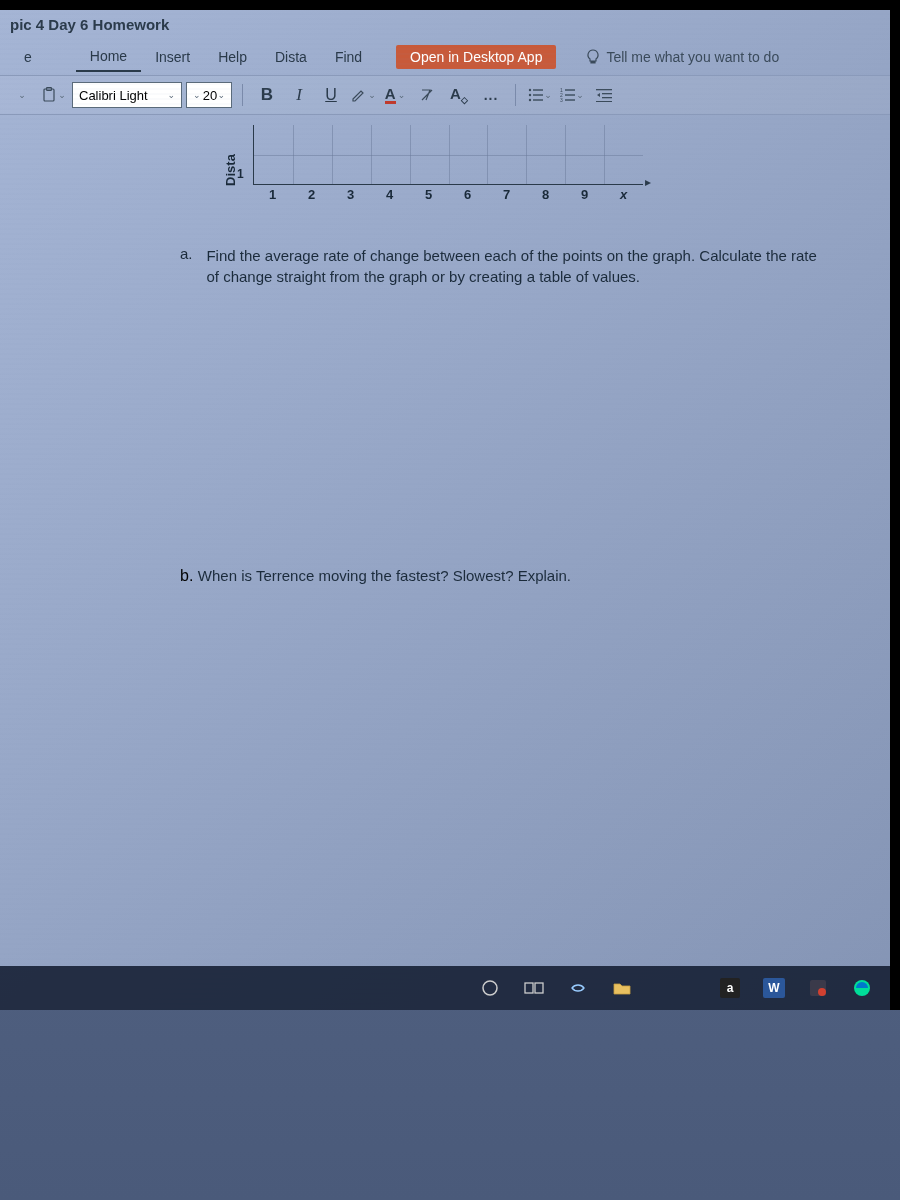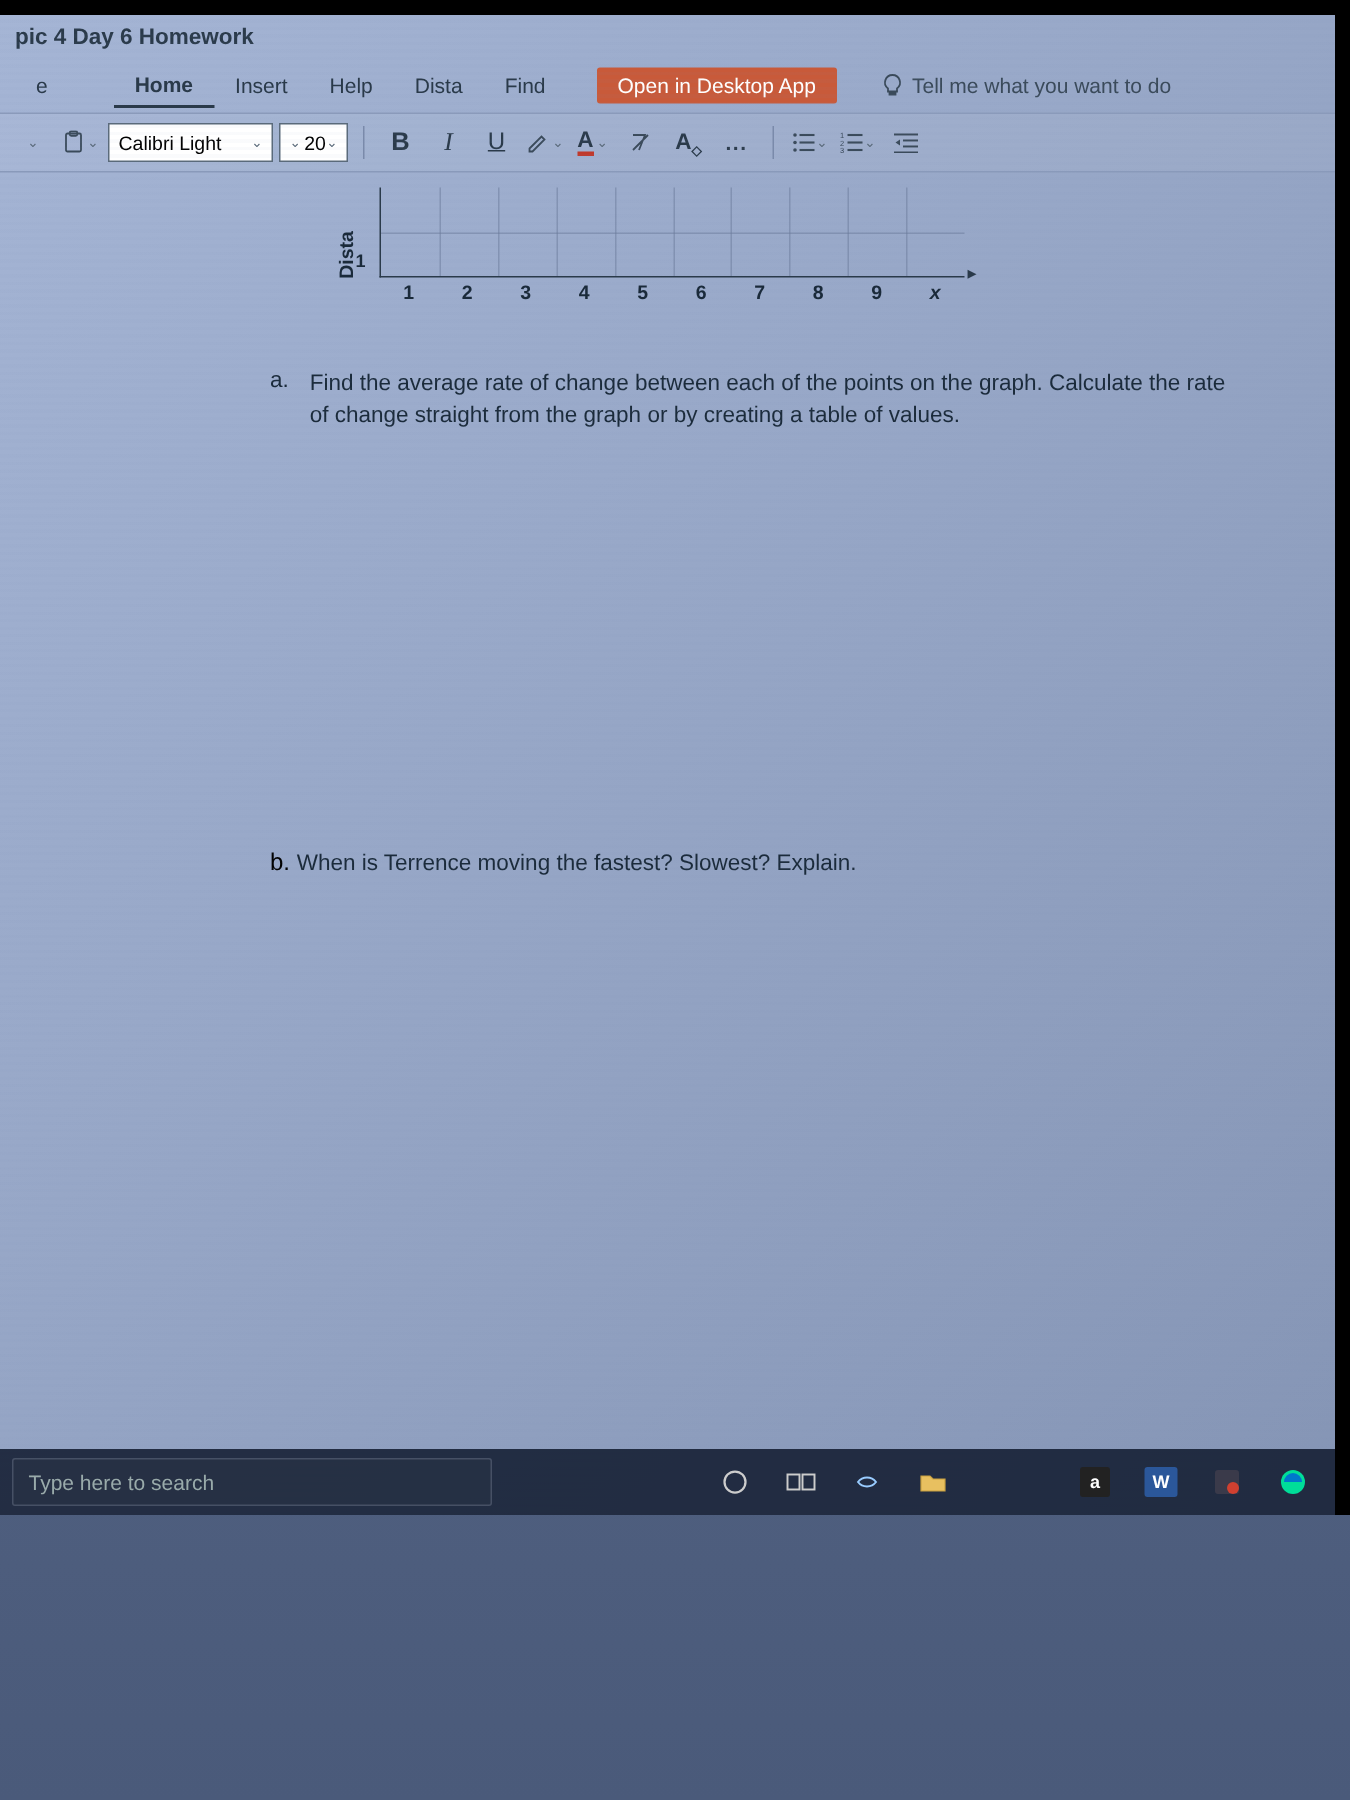--- a/index.html
+++ b/index.html
@@ -2,21 +2,21 @@
 <html><head>
 <meta charset="utf-8">
 <style>
   * { box-sizing: border-box; margin: 0; padding: 0; font-family: "Segoe UI", Arial, sans-serif; }
   body { width: 900px; height: 1200px; background: linear-gradient(180deg, #6a7a9a 0%, #5a6a8a 30%, #4a5a7a 100%); overflow: hidden; position: relative; }
   .monitor-frame { position: absolute; top: 0; left: 0; right: 0; height: 1010px; background: #000; padding: 10px 10px 0 0; }
   .app-window { background: linear-gradient(135deg, #a5b5d5 0%, #95a5c5 50%, #8595b5 100%); height: 100%; position: relative; overflow: hidden; }
   .title-bar { padding: 6px 10px; font-size: 15px; font-weight: 600; color: #2a3a4a; }
   .ribbon-tabs { display: flex; align-items: center; gap: 0; padding: 0 10px; height: 36px; }
   .ribbon-tabs .tab { padding: 6px 14px; font-size: 14px; color: #2a3a4a; cursor: pointer; position: relative; }
-  .ribbon-tabs .tab.active { border-bottom: 2px solid #2a3a4a; font-weight: 700; }
+  .ribbon-tabs .tab.active { border-bottom: 2px solid #2a3a4a; font-weight: 400; }
   .ribbon-tabs .spacer { width: 30px; }
   .open-desktop { background: #c85a3a; color: #fff; padding: 4px 14px; border-radius: 2px; font-size: 14px; margin-left: 20px; }
   .tell-me { display: flex; align-items: center; gap: 6px; margin-left: 30px; font-size: 14px; color: #3a4a5a; }
   .toolbar { display: flex; align-items: center; gap: 4px; padding: 4px 8px; border-top: 1px solid #8a9aba; border-bottom: 1px solid #8a9aba; background: rgba(255,255,255,0.05); height: 40px; }
   .tb-btn { width: 28px; height: 28px; display: flex; align-items: center; justify-content: center; font-size: 14px; color: #2a3a4a; cursor: pointer; border-radius: 2px; }
   .font-select { background: #fff; border: 1px solid #5a6a7a; padding: 3px 6px; font-size: 13px; width: 110px; height: 26px; display: flex; align-items: center; justify-content: space-between; }
   .size-select { background: #fff; border: 1px solid #5a6a7a; padding: 3px 6px; font-size: 13px; width: 46px; height: 26px; display: flex; align-items: center; justify-content: space-between; }
   .sep { width: 1px; height: 22px; background: #7a8aaa; margin: 0 6px; }
   .chev { font-size: 9px; color: #5a6a7a; }
   .document-area { padding: 10px 20px 20px 20px; }
@@ -186,23 +186,20 @@
         <span class="qtext">Find the average rate of change between each of the points on the graph. Calculate the rate of change straight from the graph or by creating a table of values.</span>
       </div>
 
       <div class="question-b">
         <span class="qlabel">b.</span>
         <span class="qtext">When is Terrence moving the fastest? Slowest? Explain.</span>
       </div>
     </div>
 
     <div class="taskbar">
-      <div class="search-box">
-        <span>Type here to search</span>
-      </div>
       <div class="tb-space"></div>
       <div class="tb-icon">
         <svg width="18" height="18" viewBox="0 0 18 18">
             <circle cx="9" cy="9" r="7" fill="none" stroke="#ccc" stroke-width="1.5"></circle>
           </svg>
       </div>
       <div class="tb-icon">
         <svg width="20" height="16" viewBox="0 0 20 16">
             <rect x="1" y="3" width="8" height="10" fill="none" stroke="#ccc" stroke-width="1.3"></rect>
             <rect x="11" y="3" width="8" height="10" fill="none" stroke="#ccc" stroke-width="1.3"></rect>

